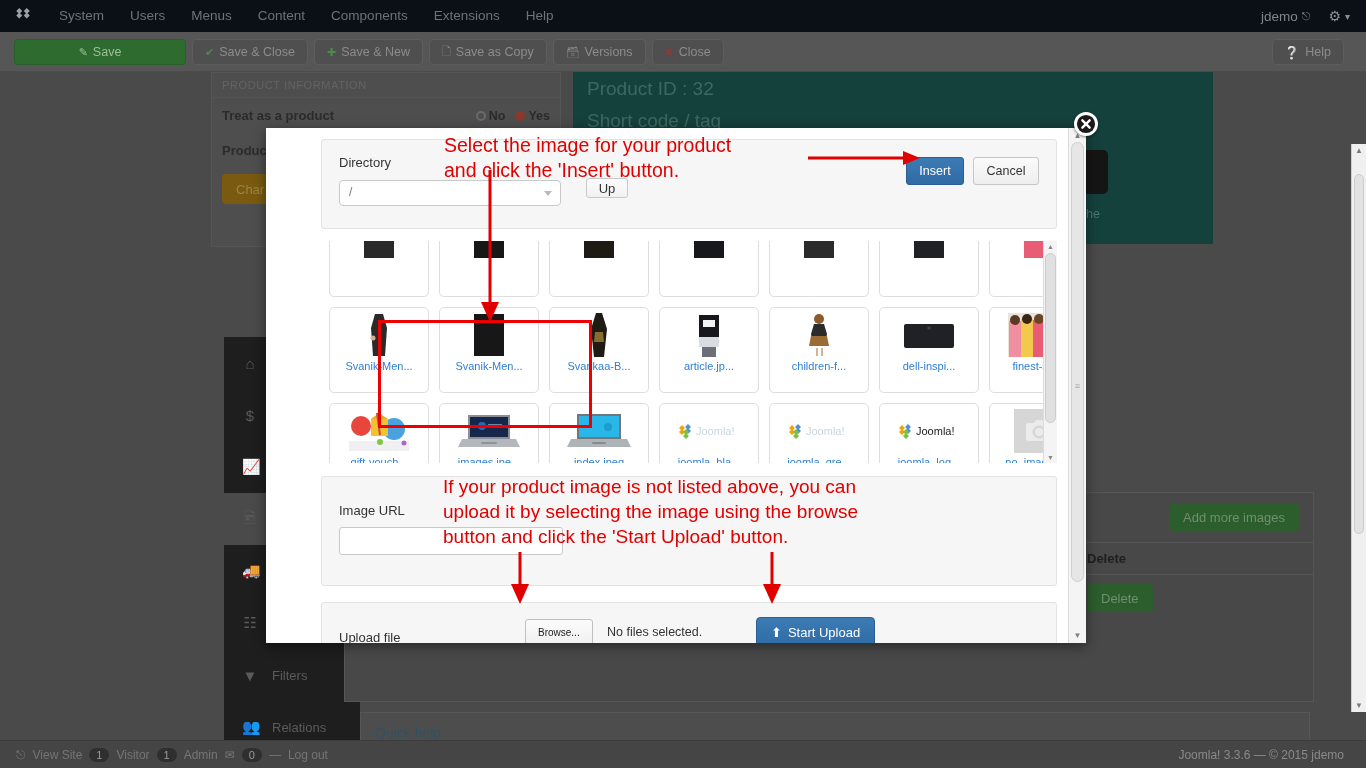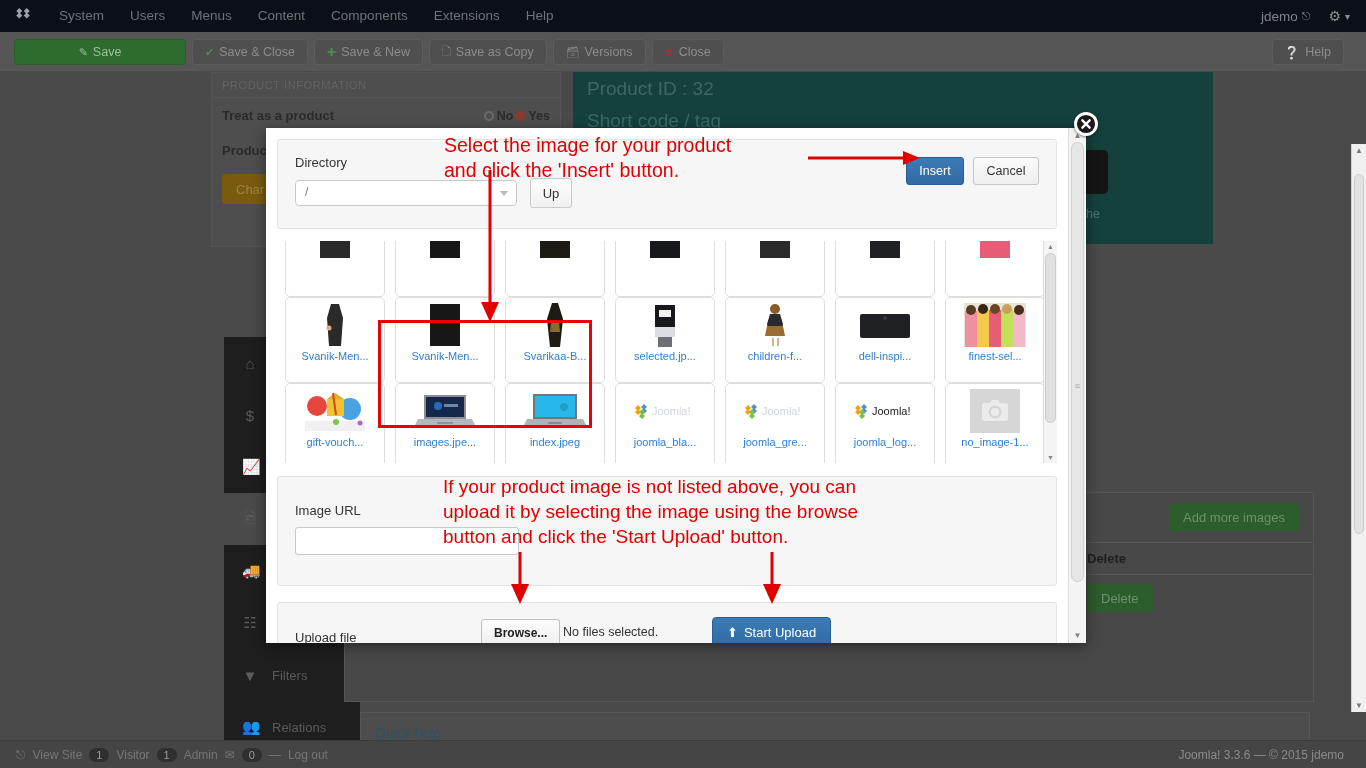--- a/index.html
+++ b/index.html
@@ -67,21 +67,21 @@
   
   .prod-panel {
     position: absolute; left: 211px; top: 0px; width: 350px; height: 175px;
     background: #4e4e4e; border: 1px solid #555;
   }
   .prod-panel .hdr {
     font-size: 11px; letter-spacing: .6px; color: #636363; padding: 6px 10px;
     border-bottom: 1px solid #545454;
   }
   .prod-panel .row { display:flex; align-items:center; padding: 10px; font-size: 13px; color:#2b2b2b; font-weight: bold;}
-  .prod-panel .radios { margin-left: auto; display: flex; gap: 2px; align-items: center; color:#2b2b2b; font-size:12.5px;}
+  .prod-panel .radios { margin-left: auto; display: flex; gap: 10px; align-items: center; color:#2b2b2b; font-size:12.5px;}
   .radio-dot { display:inline-block; width:10px;height:10px;border-radius:50%;border:2px solid #6a6a6a; margin-right:3px; vertical-align:-1px;}
   .radio-dot.on { background:#8a3b2c; border-color:#8a3b2c;}
   .btn-change {
     margin: 6px 10px; height: 30px; padding: 0 14px; background: #7a5a10;
     border-radius: 4px; color: #9d8442; font-size: 13px; display:inline-flex; align-items:center;
     cursor: pointer;
   }
 
   
   .teal-box {
@@ -170,42 +170,42 @@
   .modal-close {
     position: absolute; left: 1074px; top: 112px; width: 24px; height: 24px;
     border-radius: 50%; background: #fff; border: 2px solid #fff;
     display:flex; align-items:center; justify-content:center;
     z-index: 40; cursor: pointer;
     box-shadow: 0 1px 3px rgba(0,0,0,.5);
   }
   .modal-close svg { display:block; }
 
   .modal-inner {
-    position: absolute; inset: 0 18px 0 0; overflow: hidden;
+    position: absolute; inset: 0 18px 0 0; overflow: hidden; margin-left: 44px;
   }
 
   
   .m-top {
     position: absolute; left: 11px; top: 11px; right: 11px; height: 90px;
     background: #f6f6f6; border: 1px solid #e3e3e3; border-radius: 3px;
   }
   .lbl-directory {
     position: absolute; left: 17px; top: 15px; font-size: 13px; color: #333;
   }
   .sel-directory {
     position: absolute; left: 17px; top: 40px; width: 222px; height: 26px;
     background: #fff; border: 1px solid #c9c9c9; border-radius: 4px;
     font-size: 12px; color: #777; padding: 4px 20px 0 9px;
   }
   .sel-directory .carret {
     position:absolute; right: 8px; top: 10px; width:0;height:0;
     border-left:4px solid transparent;border-right:4px solid transparent;border-top:5px solid #b9b9b9;
   }
   .btn-up {
-    position: absolute; left: 252px; top: 38px; width: 42px; height: 30px;
+    position: absolute; left: 264px; top: 38px; width: 42px; height: 20px;
     background: linear-gradient(#fdfdfd,#f1f1f1); border: 1px solid #c9c9c9; border-radius: 3px;
     font-size: 13px; color: #333; display:flex; align-items:center; justify-content:center;
     cursor: pointer;
   }
   .btn-insert {
     position: absolute; right: 92px; top: 17px; width: 58px; height: 28px;
     background: linear-gradient(#3d7bb4,#2f6ba4); border: 1px solid #2a5e90; border-radius: 3px;
     color: #fff; font-size: 12.5px; display:flex; align-items:center; justify-content:center;
     cursor:pointer;
   }
@@ -215,21 +215,21 @@
     color: #333; font-size: 12.5px; display:flex; align-items:center; justify-content:center;
     cursor:pointer;
   }
 
   
   .m-grid {
     position: absolute; left: 11px; top: 113px; right: 11px; height: 222px;
     background: #fff; overflow: hidden;
   }
   .grid-scrollport { position:absolute; left:0; top:0; right:14px; bottom:0; overflow:hidden;}
-  .grid-rows { position:absolute; left: 8px; top: -30px; display:flex; flex-direction:column; }
+  .grid-rows { position:absolute; left: 8px; top: -30px; display:flex; flex-direction:column; gap: 10px; }
   .grid-row { display: flex; gap: 10px; }
   .thumb-cell {
     width: 100px; height: 86px; border: 1px solid #ddd; border-radius: 5px;
     background: #fff; position: relative; cursor: pointer;
     display: flex; flex-direction: column; align-items: center;
     padding-top: 4px; overflow: hidden;
   }
   .thumb-cell .tn-img {
     width: 68px; height: 46px; display:flex; align-items:center; justify-content:center;
     overflow:hidden;
@@ -268,21 +268,21 @@
 
   
   .m-upload {
     position: absolute; left: 11px; top: 474px; right: 11px; height: 74px;
     background: #f6f6f6; border: 1px solid #e3e3e3; border-radius: 3px;
   }
   .lbl-upload { position:absolute; left: 17px; top: 27px; font-size: 13px; color: #333; }
   .btn-browse {
     position: absolute; left: 203px; top: 16px; height: 27px; padding: 0 12px;
     background: linear-gradient(#fcfcfc,#efefef); border: 1px solid #bfbfbf; border-radius: 3px;
-    font-size: 12px; color:#222; display:flex; align-items:center; cursor:pointer;font-weight:bold;
+    font-size: 10px; color:#222; display:flex; align-items:center; cursor:pointer;
   }
   .lbl-nofiles { position:absolute; left: 285px; top: 22px; font-size: 12.5px; color:#333; }
   .btn-startupload {
     position: absolute; left: 434px; top: 14px; height: 31px; padding: 0 14px;
     background: linear-gradient(#3d7bb4,#2f6ba4); border: 1px solid #2a5e90; border-radius: 4px;
     color: #fff; font-size: 13px; display:flex; align-items:center; gap:6px; cursor:pointer;
   }
 
   
   .m-scroll {
@@ -552,21 +552,21 @@
                 <div class="thumb-cell">
                   <div class="tn-img">
                     <svg width="38" height="46" viewBox="0 0 38 46">
                       <rect width="38" height="46" fill="#fff"></rect>
                       <rect x="9" y="3" width="20" height="22" fill="#17181c"></rect>
                       <rect x="13" y="8" width="12" height="7" fill="#f2f2f2"></rect>
                       <rect x="9" y="25" width="20" height="10" fill="#d9dde2"></rect>
                       <rect x="12" y="35" width="14" height="10" fill="#6b7078"></rect>
                     </svg>
                   </div>
-                  <div class="tn-lbl">selected.jp...</div>
+                  <div class="tn-lbl">article.jp...</div>
                 </div>
                 <div class="thumb-cell">
                   <div class="tn-img">
                     <svg width="32" height="46" viewBox="0 0 32 46">
                       <rect width="32" height="46" fill="#fff"></rect>
                       <circle cx="16" cy="7" r="5" fill="#8d5a2b"></circle>
                       <path d="M11 12h10l3 10-2 12h-12l-2-12z" fill="#2b2b2b"></path>
                       <path d="M8 24h16l2 10h-20z" fill="#9a6b32"></path>
                       <rect x="13" y="36" width="2" height="8" fill="#d8b090"></rect>
                       <rect x="18" y="36" width="2" height="8" fill="#d8b090"></rect>

